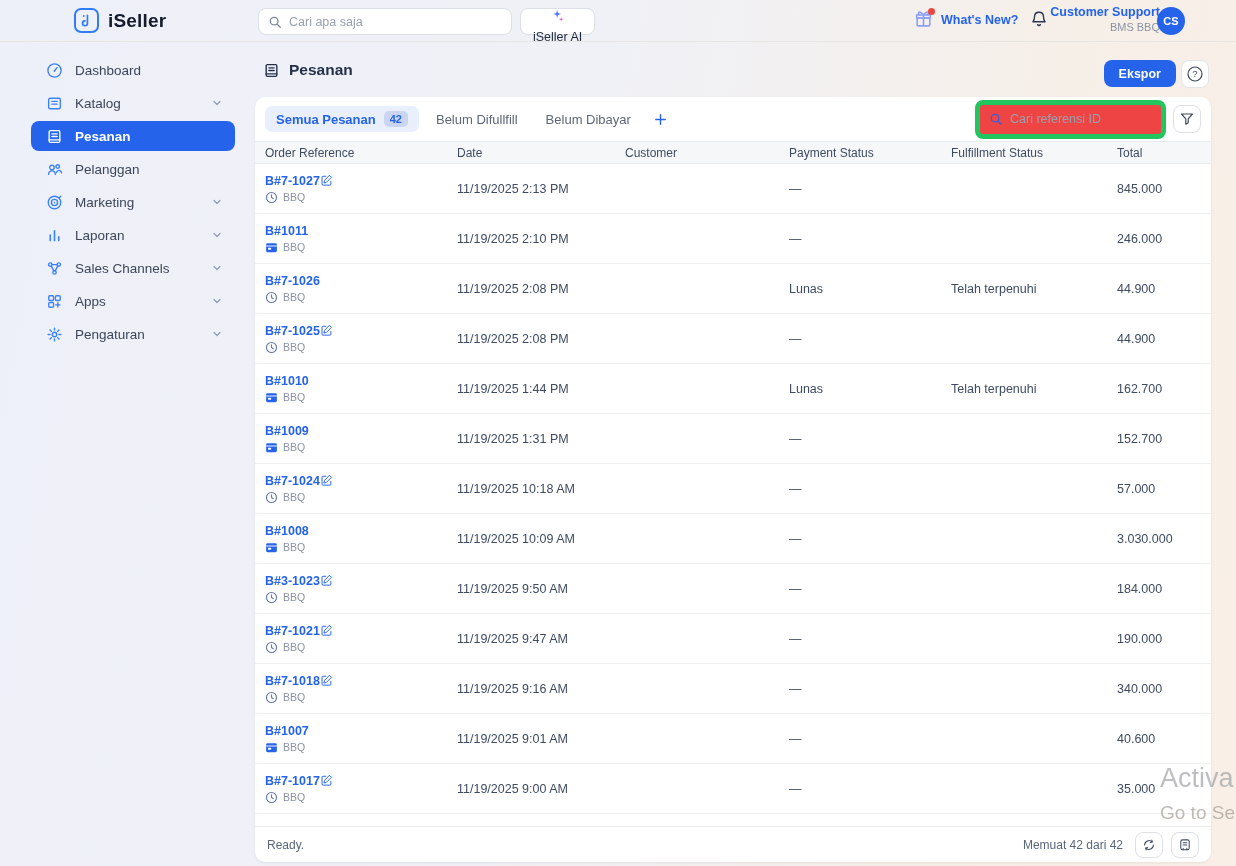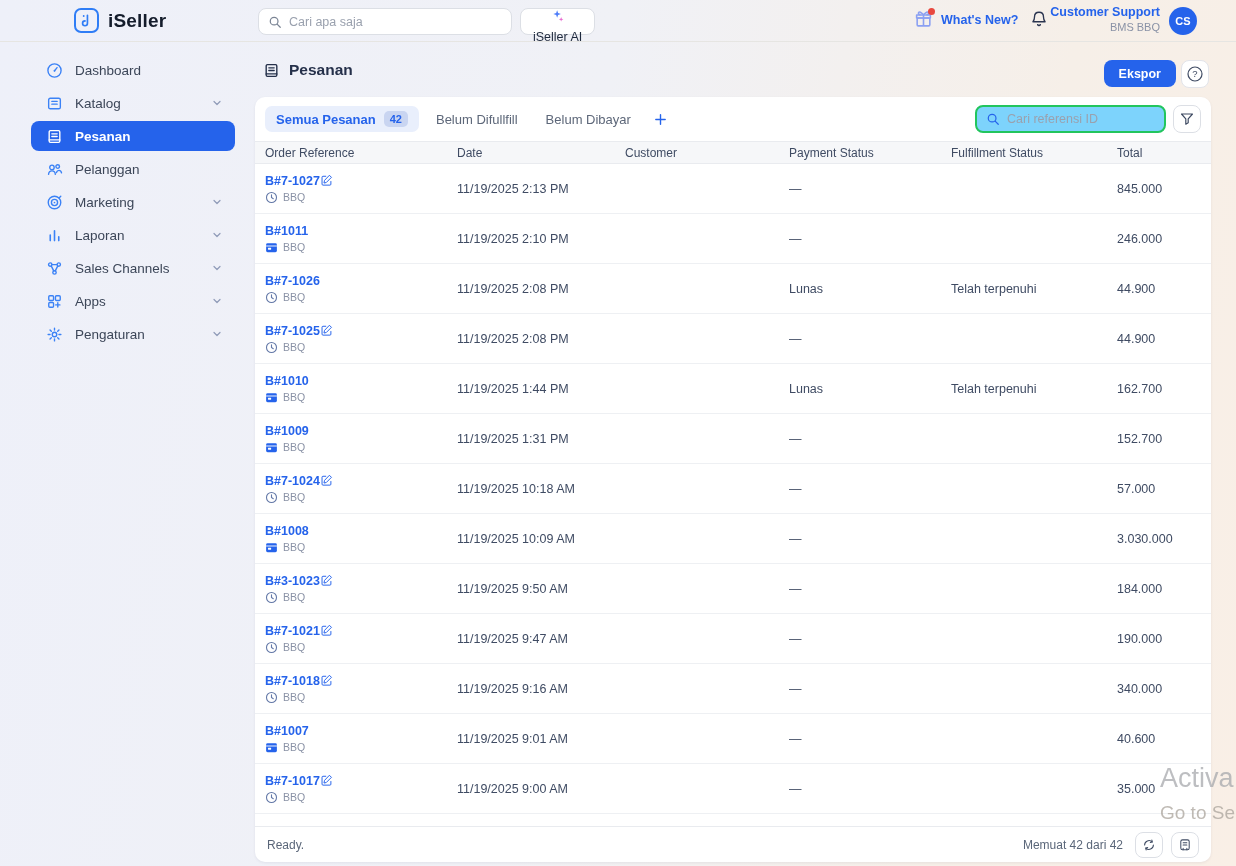--- a/index.html
+++ b/index.html
@@ -21,21 +21,21 @@
   .tb-search input::placeholder { color:#9aa1ae; }
   .ai-btn { position:absolute; left:520px; top:8px; height:27px; background:#fff; border:1px solid #dcdfe5; border-radius:8px; display:flex; align-items:center; padding:0 12px; gap:7px; font-size:12.5px; color:#1f2a3d; cursor:pointer;flex-direction:column; }
   .whats-new { position:absolute; left:914px; top:10px; display:flex; align-items:center; gap:8px; cursor:pointer; }
   .gift-wrap { position:relative; width:19px; height:19px; }
   .red-dot { position:absolute; right:-2px; top:-2px; width:7px; height:7px; border-radius:50%; background:#e8483f; }
   .whats-new-label { font-size:12.5px; font-weight:bold; color:#2563eb; }
   .bell-btn { position:absolute; left:1030px; top:10px; cursor:pointer; }
   .account { position:absolute; right:76px; top:5px; text-align:right; cursor:pointer; }
   .account-name { font-size:12.5px; font-weight:bold; color:#2563eb; }
   .account-store { font-size:11px; color:#8a92a6; margin-top:2px; }
-  .avatar { position:absolute; right:39px; top:7px; width:28px; height:28px; border-radius:50%; background:#2563eb; color:#fff; font-size:11px; font-weight:bold; display:flex; align-items:center; justify-content:center; cursor:pointer; }
+  .avatar { position:absolute; right:51px; top:7px; width:28px; height:28px; border-radius:50%; background:#2563eb; color:#fff; font-size:11px; font-weight:bold; display:flex; align-items:center; justify-content:center; cursor:pointer; }
 
   
   .sidebar { position:absolute; left:0; top:42px; width:250px; bottom:0; padding:13px 15px 0 31px; }
   .side-item { height:30px; margin-bottom:3px; border-radius:8px; display:flex; align-items:center; padding:0 12px 0 15px; gap:12px; color:#3c4658; font-size:13.5px; cursor:pointer; }
   .side-item .s-ico { color:#3b82f6; width:17px; height:17px; flex:none; }
   .side-item.active { background:#2563eb; color:#fff; font-weight:bold; }
   .side-item.active .s-ico { color:#fff; }
   .s-label { flex:1; }
   .s-chev { color:#8f9bb8; flex:none; }
 
@@ -47,21 +47,21 @@
   .help-btn { position:absolute; right:27px; top:18px; width:28px; height:28px; background:#fff; border:1px solid #e2e4ea; border-radius:8px; display:flex; align-items:center; justify-content:center; color:#3f4b63; cursor:pointer; }
 
   
   .card { position:absolute; left:255px; top:97px; width:956px; height:765px; background:#fff; border-radius:10px; box-shadow:0 1px 3px rgba(25,35,65,.07); display:flex; flex-direction:column; overflow:hidden; }
   .tabbar { height:44px; flex:none; display:flex; align-items:center; padding:0 10px; gap:6px; }
   .tab { display:flex; align-items:center; gap:8px; height:26px; padding:0 11px; border-radius:7px; font-size:13px; color:#5d6779; cursor:pointer; }
   .tab.active { background:#e9effc; color:#2563eb; font-weight:bold; }
   .tab-badge { background:#c9d5f1; color:#2563eb; font-size:11px; font-weight:bold; border-radius:5px; padding:2px 6px; }
   .tab-add { width:26px; height:26px; display:flex; align-items:center; justify-content:center; color:#2563eb; cursor:pointer; }
   .tab-right { margin-left:auto; display:flex; align-items:center; gap:7px; }
-  .tbl-search { width:191px; height:28px; background:#7dd3fc; border:2px solid #22c55e; border-radius:8px; display:flex; align-items:center; padding:0 9px; gap:7px; }
+  .tbl-search { width:191px; height:39px; background:#ef4444; border:5px solid #22c55e; border-radius:8px; display:flex; align-items:center; padding:0 9px; gap:7px; }
   .tbl-search input { border:none; outline:none; background:transparent; font-family:inherit; font-size:12.5px; color:#2b3550; width:100%; }
   .tbl-search input::placeholder { color:#9aa1ae; }
   .filter-btn { width:28px; height:28px; border:1px solid #dcdfe5; background:#fff; border-radius:8px; display:flex; align-items:center; justify-content:center; color:#3f4b63; cursor:pointer; }
 
   .grid-cols { display:grid; grid-template-columns:192px 168px 164px 162px 166px 1fr; padding:0 10px; }
   .thead { height:23px; flex:none; background:#f6f7f9; border-top:1px solid #e9ebef; border-bottom:1px solid #e9ebef; align-items:center; }
   .th { font-size:12px; color:#3f4b63; }
   .rows { flex:none; }
   .trow { height:50px; border-bottom:1px solid #eef0f3; align-items:center; cursor:pointer; }
   .cell { font-size:12.5px; color:#3f4b63; }

